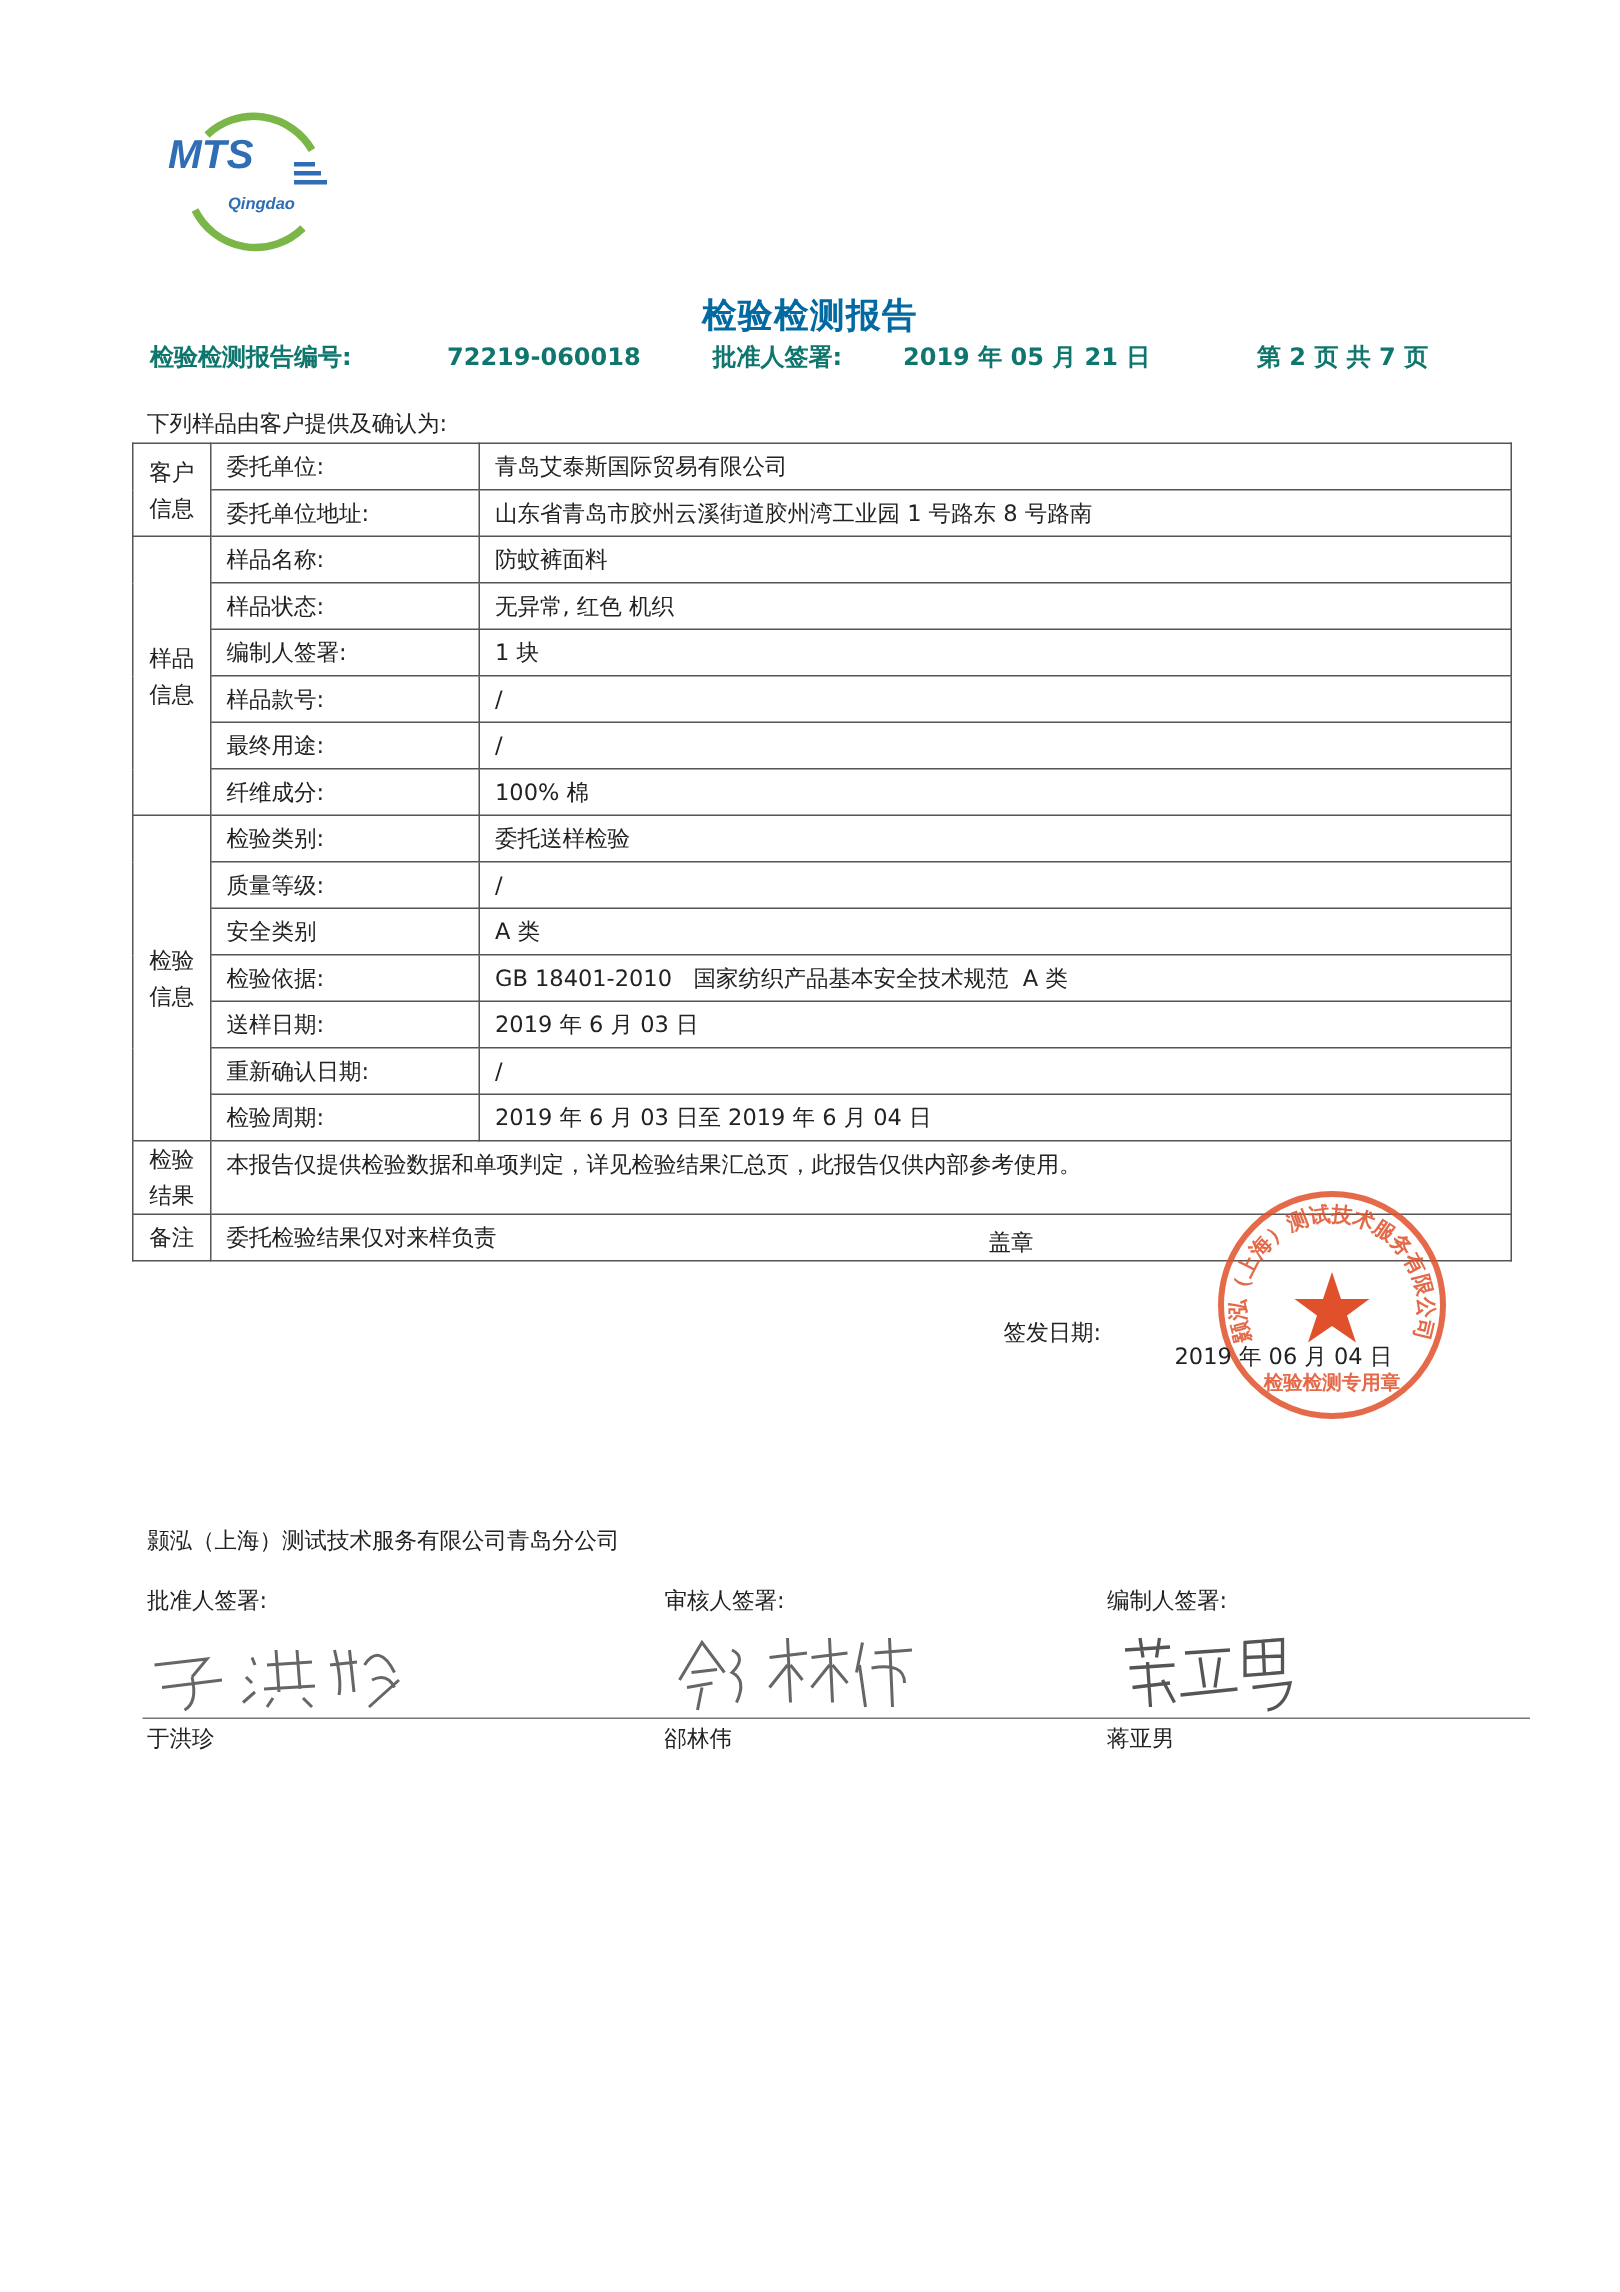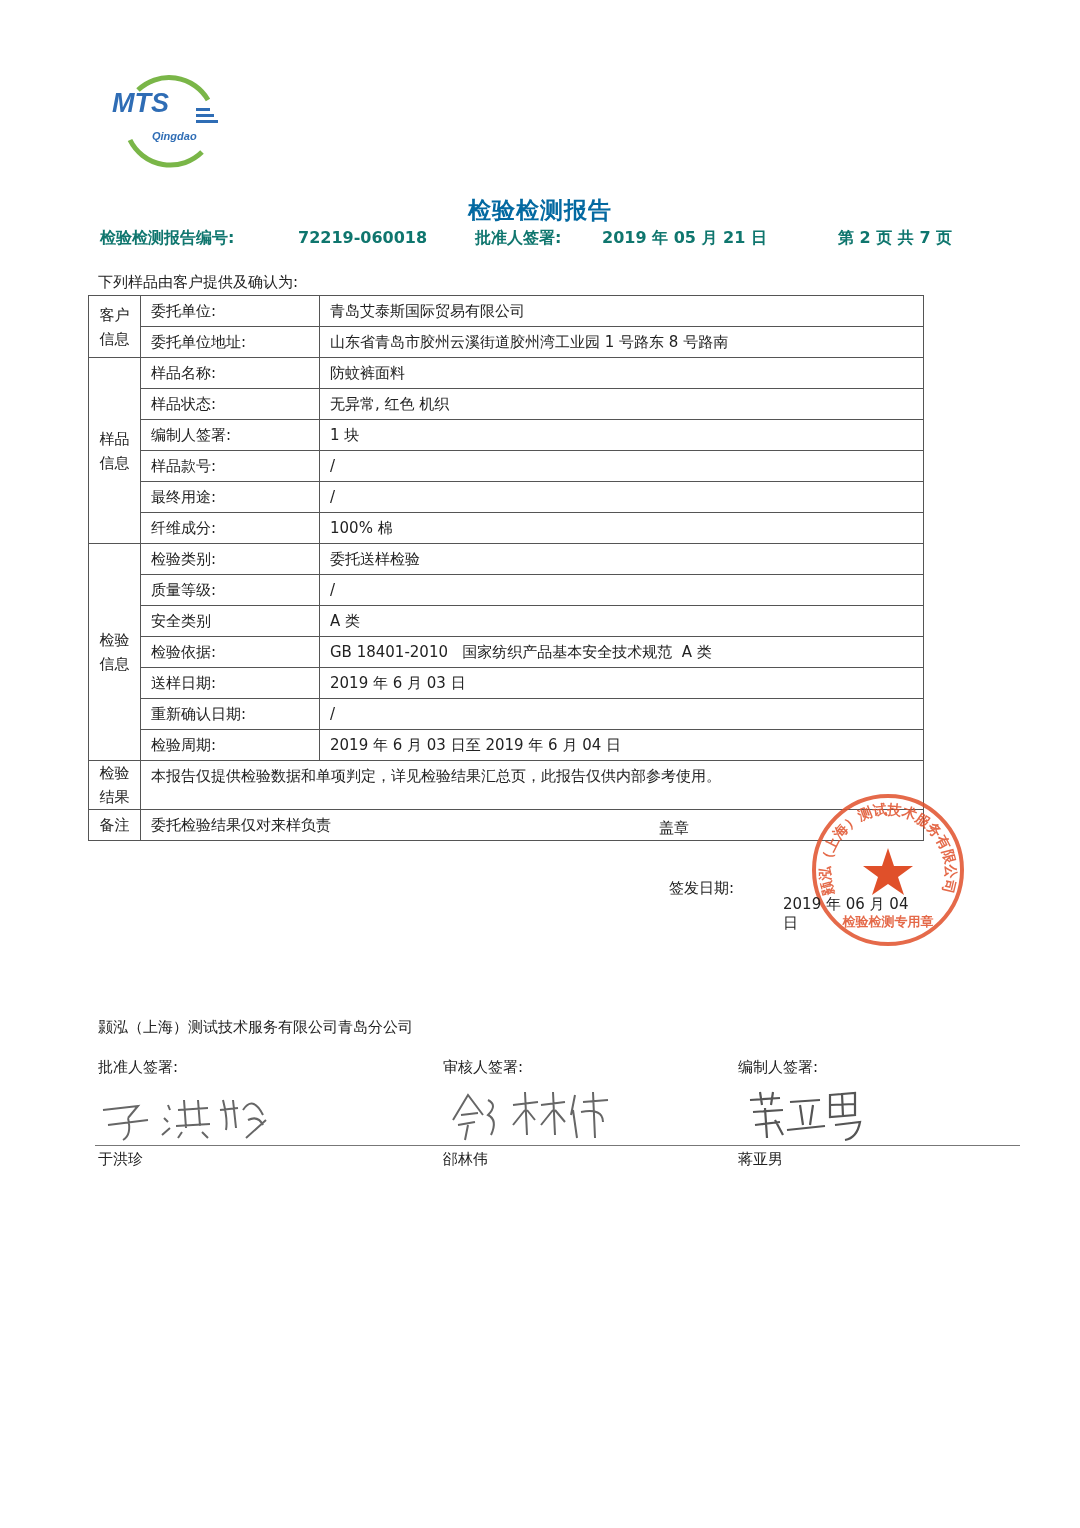--- a/index.html
+++ b/index.html
@@ -3,21 +3,21 @@
 <meta charset="utf-8">
 <style>
   html, body { margin:0; padding:0; background:#fff; }
   body { width:1080px; height:1528px; position:relative; overflow:hidden;
          font-family:"DejaVu Sans","Liberation Sans",sans-serif; color:#222; }
   .abs { position:absolute; }
   .logo { left:110px; top:70px; width:120px; height:100px; }
   .title { left:0; width:1080px; top:195px; text-align:center; font-size:23px; font-weight:bold; color:#0369a1; letter-spacing:1px; }
   .meta { top:228px; font-size:16px; font-weight:bold; color:#0f766e; }
   .intro { left:98px; top:273px; font-size:15px; }
-  table.report { position:absolute; left:88px; top:295px; width:836px; border-collapse:collapse; font-size:15px; }
+  table.report { position:absolute; left:88px; top:295px; width:920px; border-collapse:collapse; font-size:15px; }
   table.report td { border:1.5px solid #555; padding:0 12px 0 10px; height:30px; vertical-align:middle; }
   td.group { width:51px; text-align:center; padding:0 !important; line-height:24px; }
   td.label { width:156px; }
   td.result-cell { height:158px; position:relative; vertical-align:top; }
   td.remark-cell { height:54px; }
   .result-text { position:absolute; left:10px; top:6px; }
   .seal-label { position:absolute; left:518px; top:58px; }
   .issue-label { position:absolute; left:528px; top:118px; }
   .issue-date { position:absolute; left:642px; top:118px; z-index:3;margin-top:16px; }
   .stamp { position:absolute; left:808px; top:790px; width:160px; height:160px; z-index:2; }

